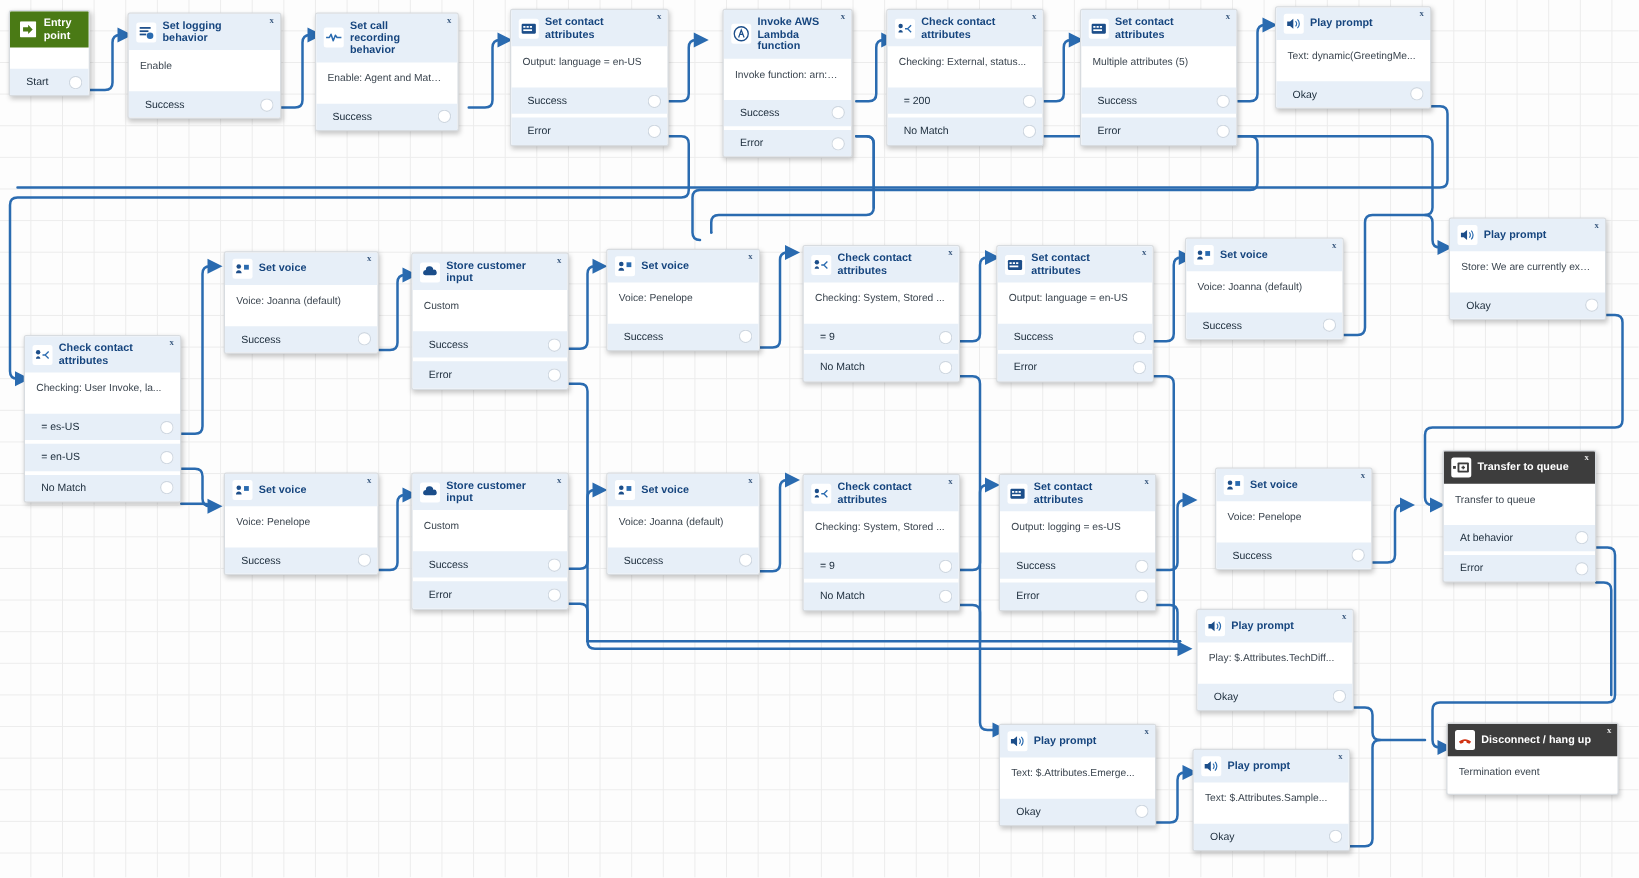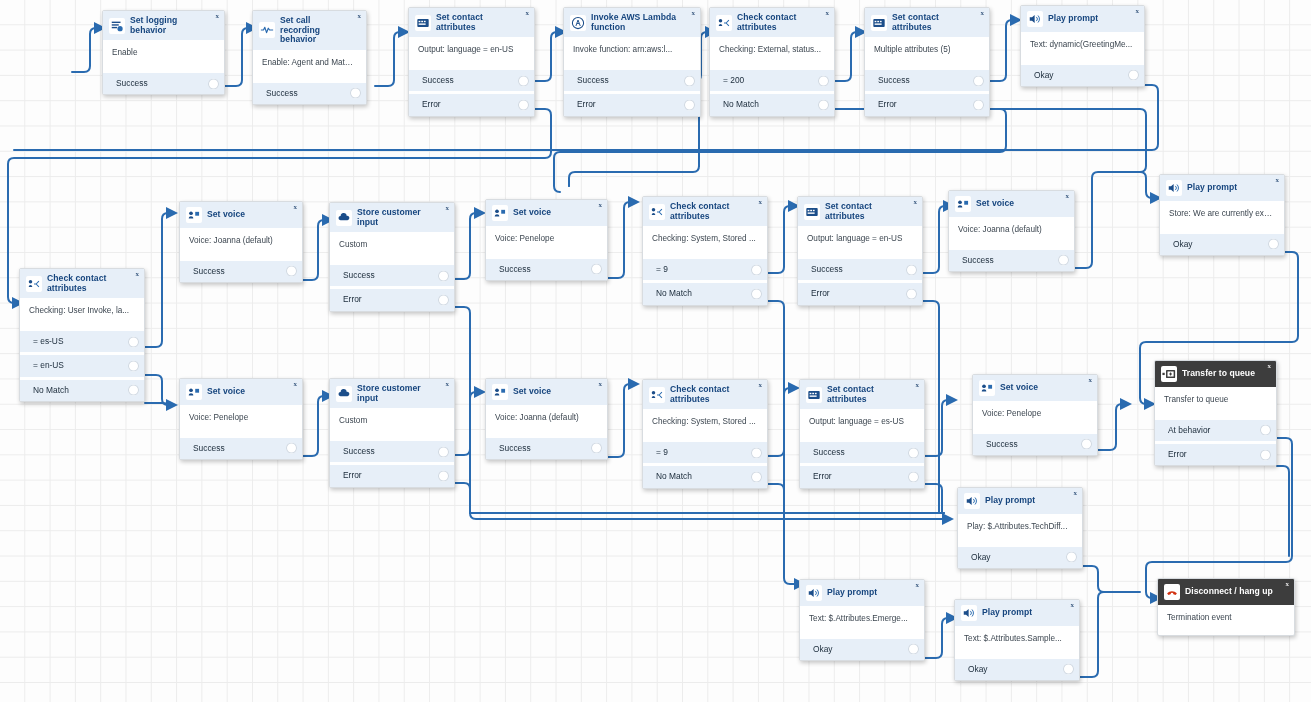--- a/index.html
+++ b/index.html
@@ -201,20 +201,35 @@
     <path d="M1080,677 H1092 Q1098,677 1098,671 V598 Q1098,592 1104,592"></path>
 
     <path d="M784,513 V578 Q784,584 790,584 H796"></path>
     <polygon points="794,578 806,584 794,590"></polygon>
 
     <path d="M470,513 H944"></path>
 
     <path d="M939,513 H944"></path>
   </svg>
 
+  <div class="node green" style="left:7px;top:8px;width:65px;">
+    <div class="nhead">
+      <span class="ico">
+        <svg width="13" height="13" viewBox="0 0 16 16">
+            <rect x="0" y="0" width="16" height="16" rx="1" fill="#fff"></rect>
+            <path d="M3 6h5V3.5L12.5 8 8 12.5V10H3z" fill="#4a7a15"></path>
+          </svg>
+      </span>
+      <span class="ntitle">Entry point</span>
+    </div>
+    <div class="nbody"></div>
+    <div class="ports">
+      <div class="port"><span>Start</span><span class="dot"></span></div>
+    </div>
+  </div>
 
   <div class="node" style="left:102px;top:10px;width:123px;">
     <div class="nhead">
       <span class="ico">
         <svg width="14" height="14" viewBox="0 0 16 16">
             <rect x="2" y="3" width="10" height="1.6" fill="#1c4e8a"></rect>
             <rect x="2" y="6" width="8" height="1.6" fill="#1c4e8a"></rect>
             <rect x="2" y="9" width="6" height="1.6" fill="#1c4e8a"></rect>
             <circle cx="11.5" cy="11" r="3" fill="#2a6bb0"></circle>
           </svg>
@@ -261,21 +276,21 @@
       <span class="nclose">x</span>
     </div>
     <div class="nbody">Output: language = en-US</div>
     <div class="nspacer"></div>
     <div class="ports">
       <div class="port"><span>Success</span><span class="dot"></span></div>
       <div class="port"><span>Error</span><span class="dot"></span></div>
     </div>
   </div>
 
-  <div class="node" style="left:563px;top:7px;width:138px;">
+  <div class="node" style="left:578px;top:7px;width:104px;">
     <div class="nhead">
       <span class="ico">
         <svg width="14" height="14" viewBox="0 0 16 16">
             <circle cx="8" cy="8" r="6.4" fill="none" stroke="#1c4e8a" stroke-width="1.2"></circle>
             <path d="M5.6 11.4 8 4.6l2.6 6.8M6.9 8.6h2.2" stroke="#1c4e8a" stroke-width="1.1" fill="none"></path>
           </svg>
       </span>
       <span class="ntitle">Invoke AWS Lambda function</span>
       <span class="nclose">x</span>
     </div>
@@ -586,21 +601,21 @@
             <rect x="1.5" y="3.5" width="13" height="9" rx="1" fill="#1c4e8a"></rect>
             <rect x="3" y="5.5" width="2" height="1.6" fill="#fff"></rect>
             <rect x="6" y="5.5" width="2" height="1.6" fill="#fff"></rect>
             <rect x="9" y="5.5" width="2" height="1.6" fill="#fff"></rect>
             <rect x="3" y="8.5" width="8" height="1.6" fill="#fff"></rect>
           </svg>
       </span>
       <span class="ntitle">Set contact attributes</span>
       <span class="nclose">x</span>
     </div>
-    <div class="nbody">Output: language = es-US</div>
+    <div class="nbody">Output: logging = es-US</div>
     <div class="nspacer"></div>
     <div class="ports">
       <div class="port"><span>Success</span><span class="dot"></span></div>
       <div class="port"><span>Error</span><span class="dot"></span></div>
     </div>
   </div>
 
   <div class="node" style="left:972px;top:374px;width:126px;">
     <div class="nhead">
       <span class="ico">

